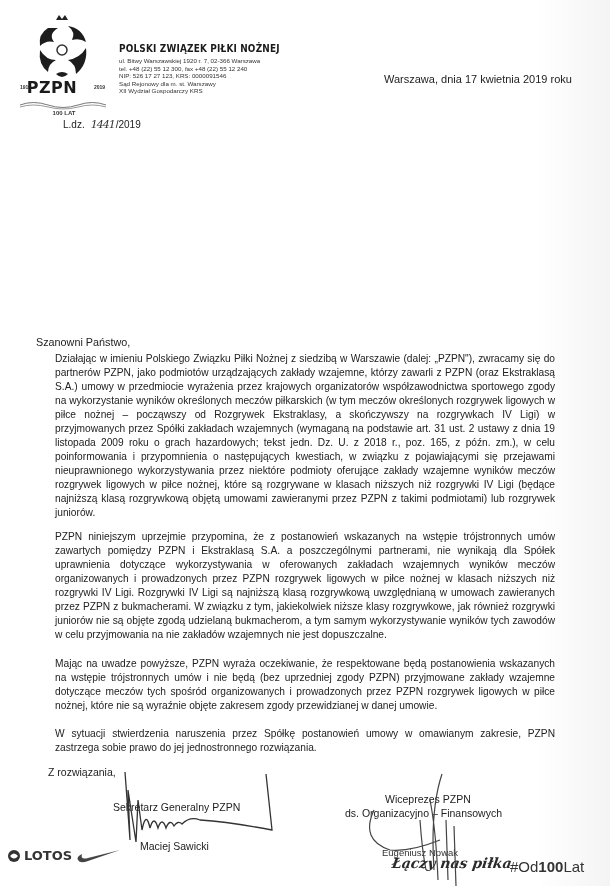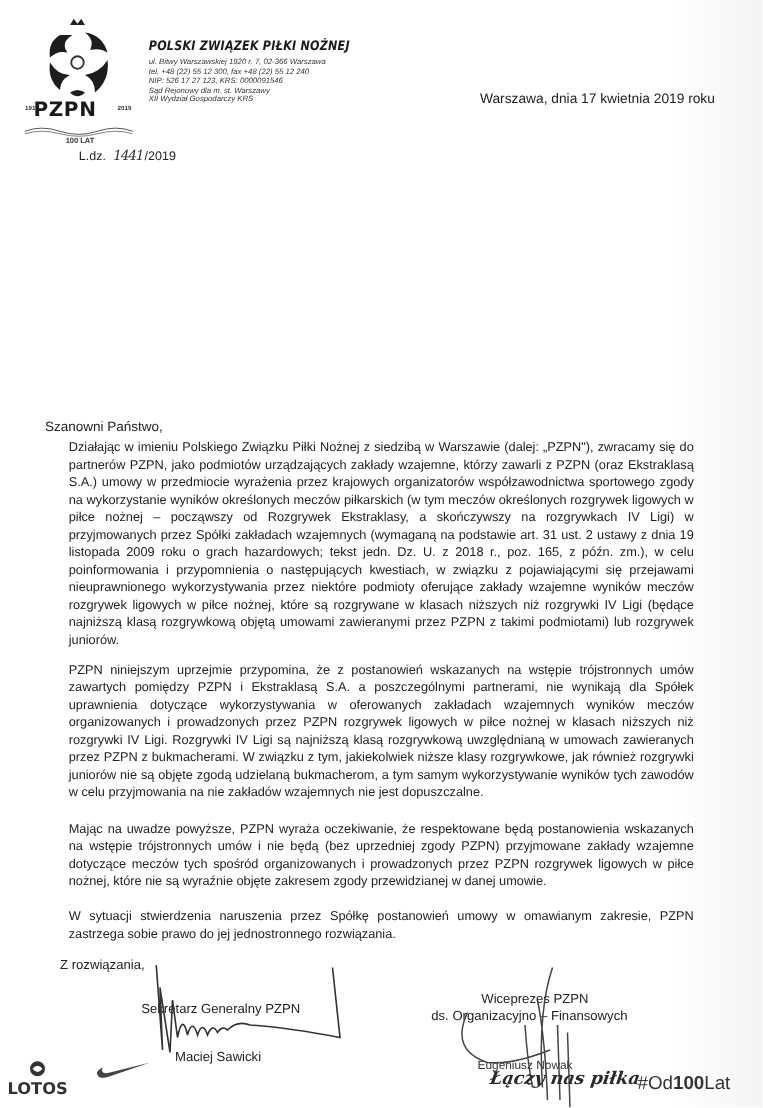--- a/index.html
+++ b/index.html
@@ -12,21 +12,21 @@
     .logo { position: absolute; left: 18px; top: 14px; width: 88px; height: 112px; }
     .logo svg { display: block; }
     .logo-pzpn { position: absolute; left: 4px; top: 64px; width: 60px; text-align: center;
       font-family: "DejaVu Sans", sans-serif; font-weight: bold; font-size: 16px; letter-spacing: 0.5px; color: #1a1a1a; }
     .logo-year-l, .logo-year-r { position: absolute; top: 70px; font-size: 5px; font-weight: bold; color: #333; }
     .logo-year-l { left: 2px; } .logo-year-r { left: 76px; }
     .logo-100 { position: absolute; left: 26px; top: 96px; width: 40px; text-align: center; font-size: 6px; font-weight: bold; color: #333; }
     .logo-swash { position: absolute; left: 0; top: 86px; width: 90px; height: 10px; }
 
     
-    .org { position: absolute; left: 119px; top: 31px; font-style: italic; }
+    .org { position: absolute; left: 119px; top: 42px; }
     .org-name { font-family: "DejaVu Sans", sans-serif; font-weight: bold; font-size: 10.5px; letter-spacing: 0.2px; color: #1a1a1a; transform: scaleX(0.85); transform-origin: left; white-space: nowrap; }
     .org-line { font-size: 6.2px; line-height: 7.6px; color: #333; white-space: nowrap; }
     .org-lines { margin-top: 3px; }
 
     .ref { position: absolute; left: 63px; top: 118px; font-size: 10px; color: #222; white-space: nowrap; }
     .ref .hand { font-family: "DejaVu Serif", serif; font-style: italic; font-size: 11px; color: #333; letter-spacing: -1px; margin: 0 1px 0 6px; }
 
     .date { position: absolute; left: 384px; top: 73px; font-size: 11px; color: #222; white-space: nowrap; }
 
     .recipients { position: absolute; left: 374px; top: 153px; list-style: none; margin: 0; padding: 0; }
@@ -44,21 +44,21 @@
     .sig-left-title { position: absolute; left: 113px; top: 801px; font-size: 10.5px; color: #222; white-space: nowrap; }
     .sig-left-name { position: absolute; left: 140px; top: 840px; font-size: 10.5px; color: #222; white-space: nowrap; }
     .sig-right-title { position: absolute; left: 385px; top: 793px; font-size: 10.5px; color: #222; white-space: nowrap; }
     .sig-right-dept { position: absolute; left: 345px; top: 807px; font-size: 10.5px; color: #222; white-space: nowrap; text-align: center; }
     .sig-right-name { position: absolute; left: 382px; top: 847px; font-size: 9.5px; color: #333; white-space: nowrap; }
     .slogan { position: absolute; left: 392px; top: 855px; font-family: "DejaVu Serif", serif; font-style: italic; font-weight: bold; font-size: 14px; color: #2a2a2a; white-space: nowrap; transform: skewX(-8deg); }
     .hashtag { position: absolute; left: 510px; top: 858px; font-size: 15px; color: #333; white-space: nowrap; text-align: right; }
     .hashtag b { font-weight: 900; }
 
     .signature { position: absolute; pointer-events: none; }
-    .sponsor-lotos { position: absolute; left: 6px; top: 848px; font-family: "DejaVu Sans", sans-serif; font-weight: bold; font-size: 13px; color: #333; white-space: nowrap; display: flex; align-items: center; gap: 2px; flex-direction: column; }
+    .sponsor-lotos { position: absolute; left: 6px; top: 848px; font-family: "DejaVu Sans", sans-serif; font-weight: bold; font-size: 13px; color: #333; white-space: nowrap; display: flex; align-items: center; gap: 2px; }
     .sponsor-nike { position: absolute; left: 76px; top: 848px; }
   </style>
 </head>
 <body>
 
 <div class="page">
 
   <div class="logo">
     <svg width="88" height="70" viewBox="0 0 88 70">
       <path d="M38 6 L41 1 L44 5 L47 1 L50 6 Z" fill="#222"></path>

